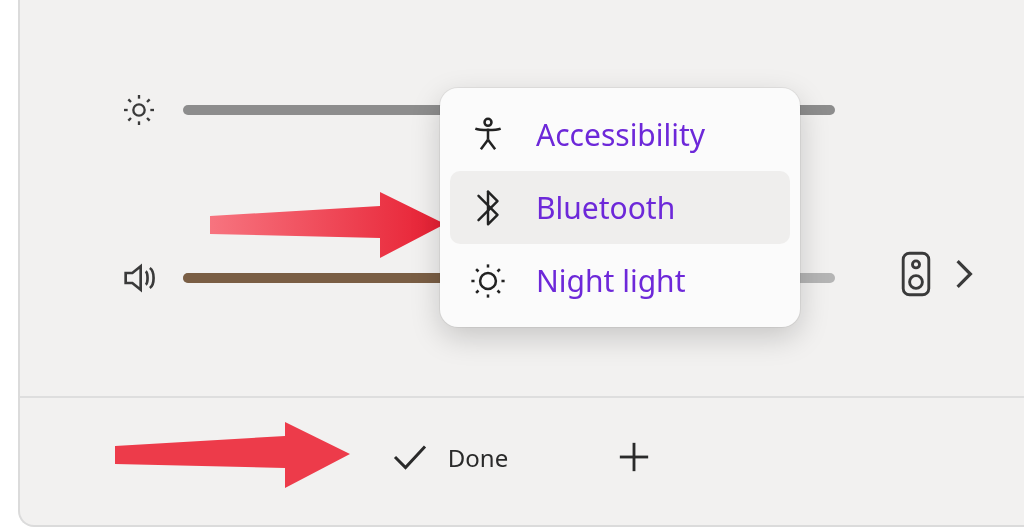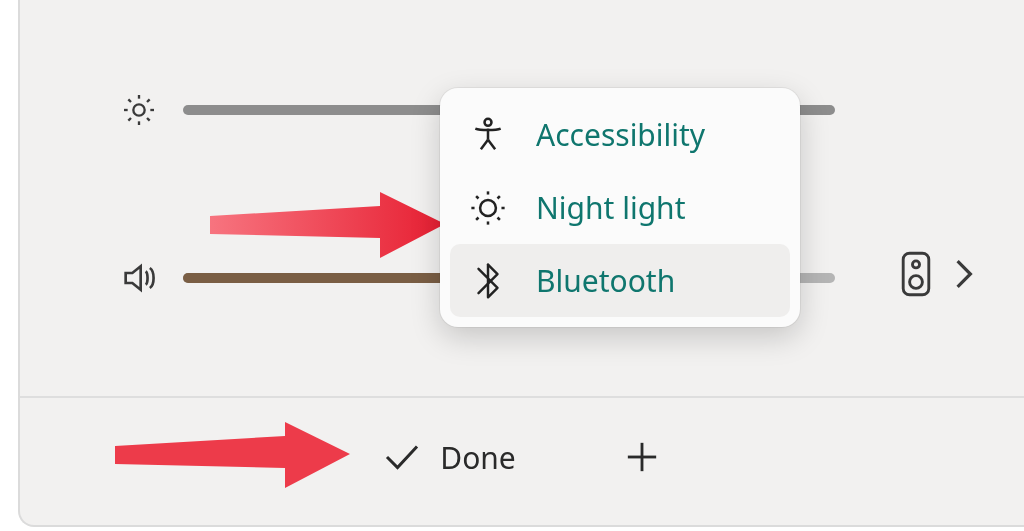--- a/index.html
+++ b/index.html
@@ -71,36 +71,36 @@
       box-shadow: 0 10px 30px rgba(0,0,0,.18), 0 0 0 1px rgba(0,0,0,.05);
       padding: 10px;
       z-index: 10;
     }
     .menu-item {
       display: flex; align-items: center;
       gap: 28px;
       padding: 16px 18px;
       border-radius: 10px;
       font-size: 30px;
-      color: #0f766e;
+      color: #6d28d9;
       cursor: default;
     }
     .menu-item .mi-icon {
       width: 40px; height: 40px; display: flex; align-items: center; justify-content: center;
     }
     .menu-item.hover { background: #efeeed; }
 
     
     .actions {
       position: absolute;
       left: 0; right: 0; top: 396px; height: 120px;
       border-top: 2px solid #dedede;
       display: flex; align-items: center; justify-content: center;
       gap: 80px;
-      font-size: 30px; color: #2a2a2a;
+      font-size: 24px; color: #2a2a2a;
     }
     .action {
       display: flex; align-items: center; gap: 20px;
       padding: 8px 14px;
     }
     .action .a-icon { width: 36px; height: 36px; display:flex;align-items:center;justify-content:center; }
 
     
     .arrow {
       position: absolute;
@@ -169,47 +169,47 @@
       <span class="mi-icon">
         <svg width="38" height="38" viewBox="0 0 24 24" fill="none" stroke="#222" stroke-width="1.6">
           <circle cx="12" cy="4" r="2.2"></circle>
           <path d="M4 8c3 1.2 13 1.2 16 0"></path>
           <path d="M12 8v7"></path>
           <path d="M12 15l-4.5 6"></path>
           <path d="M12 15l4.5 6"></path>
         </svg>
       </span>
       <span>Accessibility</span>
+    </div>
+    <div class="menu-item hover">
+      <span class="mi-icon">
+        <svg width="34" height="38" viewBox="0 0 20 28" fill="none" stroke="#222" stroke-width="1.8" stroke-linejoin="round" stroke-linecap="round">
+          <path d="M10 2v24l7-7L3 5"></path>
+          <path d="M10 2l7 7L3 23"></path>
+        </svg>
+      </span>
+      <span>Bluetooth</span>
     </div>
     <div class="menu-item">
       <span class="mi-icon">
         <svg width="38" height="38" viewBox="0 0 24 24" fill="none" stroke="#222" stroke-width="1.6">
           <circle cx="12" cy="12" r="5"></circle>
           <path d="M12 12a5 5 0 0 0 0-10 5 5 0 0 1 0 10z" fill="#222" stroke="none" transform="translate(0 5) scale(0.9) translate(1 -4)"></path>
           <line x1="12" y1="1.5" x2="12" y2="3.5"></line>
           <line x1="12" y1="20.5" x2="12" y2="22.5"></line>
           <line x1="1.5" y1="12" x2="3.5" y2="12"></line>
           <line x1="20.5" y1="12" x2="22.5" y2="12"></line>
           <line x1="4.5" y1="4.5" x2="6" y2="6"></line>
           <line x1="18" y1="18" x2="19.5" y2="19.5"></line>
           <line x1="4.5" y1="19.5" x2="6" y2="18"></line>
           <line x1="18" y1="6" x2="19.5" y2="4.5"></line>
         </svg>
       </span>
       <span>Night light</span>
     </div>
-    <div class="menu-item hover">
-      <span class="mi-icon">
-        <svg width="34" height="38" viewBox="0 0 20 28" fill="none" stroke="#222" stroke-width="1.8" stroke-linejoin="round" stroke-linecap="round">
-          <path d="M10 2v24l7-7L3 5"></path>
-          <path d="M10 2l7 7L3 23"></path>
-        </svg>
-      </span>
-      <span>Bluetooth</span>
-    </div>
   </div>
 
   <div class="actions">
     <div class="action">
       <span class="a-icon">
         <svg width="40" height="32" viewBox="0 0 24 18" fill="none" stroke="#2a2a2a" stroke-width="2">
           <polyline points="2,9 9,16 22,2"></polyline>
         </svg>
       </span>
       <span>Done</span>

